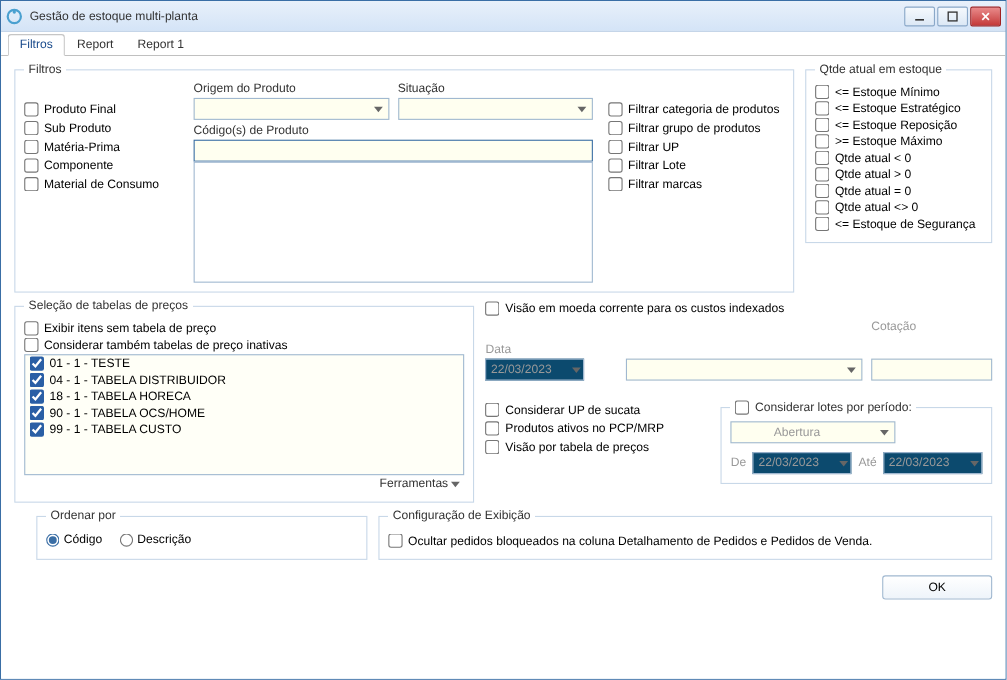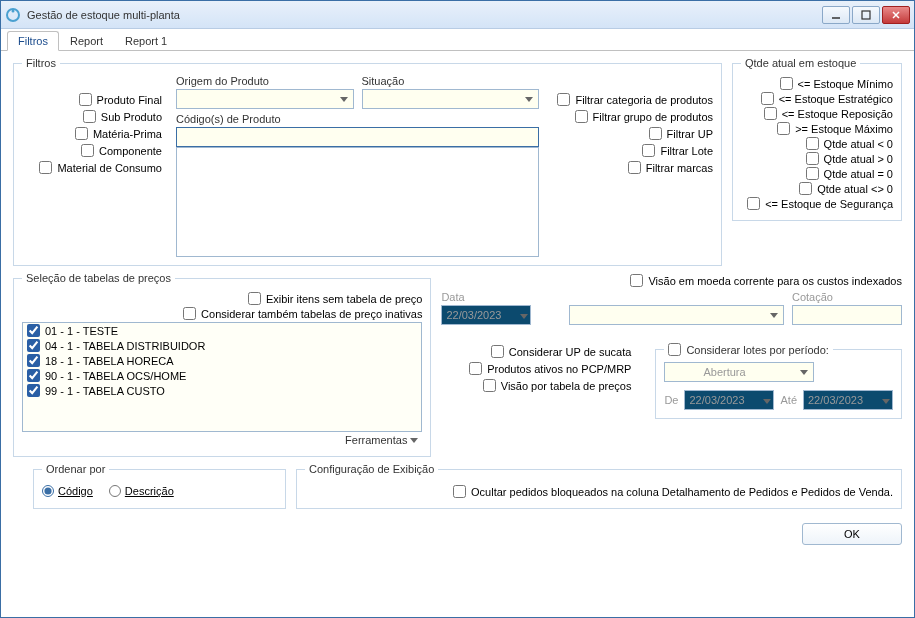--- a/index.html
+++ b/index.html
@@ -13,36 +13,36 @@
 .win-btn.close { background: linear-gradient(#e98a8a,#c43a3a); border-color:#a02020; color:#fff; }
 .win-btn svg { width:10px; height:10px; }
 .tabstrip { height: 22px; display:flex; align-items:flex-end; padding: 0 6px; background:#fff; border-bottom:1px solid #c0c0c0; }
 .tab { padding: 3px 10px; border: 1px solid transparent; border-bottom:none; cursor:pointer; color:#333; }
 .tab.active { border-color:#c0c0c0; background:#fff; border-radius:3px 3px 0 0; position:relative; top:1px; box-shadow: inset 2px 2px 0 -1px #fff; color:#1a4b8c; border-bottom:1px solid #fff;}
 .content { position:absolute; top:50px; left:0; right:0; bottom:0; padding: 6px 12px; background:#fff; }
 fieldset { border: 1px solid #c8d8e8; padding: 6px 8px 8px; margin-bottom:6px; }
 legend { padding: 0 4px; color:#333; }
 .row { display:flex; }
 .col { display:flex; flex-direction:column; }
-.cbx { display:flex; align-items:center; gap:5px; margin: 2px 0; cursor:pointer; white-space:nowrap;justify-content:flex-end; }
+.cbx { display:flex; align-items:center; gap:5px; margin: 2px 0; cursor:pointer; white-space:nowrap; }
 .cbx input[type=checkbox] { width:13px; height:13px; accent-color:#3a6ea5; }
 .lbl { color:#333; margin-bottom:2px; }
 .combo { height:20px; border:1px solid #a0b8d0; background:#fffff0; display:flex; align-items:center; padding:0 4px; position:relative; }
 .combo .arrow { position:absolute; right:2px; top:2px; width:15px; height:14px; display:flex; align-items:center; justify-content:center; border-left:1px solid transparent; }
 .textedit { height:20px; border:1px solid #3a6ea5; background:#fffff0; width:100%; padding:0 4px; }
 .listbox { border:1px solid #a0b8d0; background:#fff; }
 .price-list { border:1px solid #a0b8d0; background:#fffff7; height:110px; overflow:auto; }
 .price-row { display:flex; align-items:center; gap:5px; padding:1px 4px; }
 .price-row input[type=checkbox]{ width:13px; height:13px; accent-color:#2a5fa5;}
 .tools-bar { display:flex; justify-content:flex-end; padding:2px 4px; }
 .tools-link { color:#333; cursor:pointer; display:flex; align-items:center; gap:3px; }
 .section-toggle { display:flex; align-items:center; gap:6px; margin:10px 0 6px; cursor:pointer; }
 .circle-btn { width:16px; height:16px; border-radius:50%; background:#3a78c8; display:flex; align-items:center; justify-content:center; color:#fff; font-size:10px; }
 .radio-row { display:flex; align-items:center; gap:16px; margin-top:4px; }
-.radio-row label { display:flex; align-items:center; gap:4px; cursor:pointer;text-decoration:underline; }
+.radio-row label { display:flex; align-items:center; gap:4px; cursor:pointer; }
 .radio-row input[type=radio]{ width:12px; height:12px; accent-color:#3a6ea5; }
 .btn-ok { width:100px; height:22px; border:1px solid #a0b8d0; background:linear-gradient(#fff,#eef4fa); border-radius:3px; cursor:pointer; }
 .footer { display:flex; justify-content:flex-end; padding: 8px 0 0; }
 .date-input { width:90px; height:20px; border:1px solid #a0b8d0; background:#0c4a6e; display:inline-flex; align-items:center; padding:0 4px; position:relative; }
 .date-input .arrow { position:absolute; right:2px; }
 .disabled { color:#999; }
 .arrow-down { border-left:4px solid transparent; border-right:4px solid transparent; border-top:5px solid #666; width:0; height:0; display:inline-block;}
 </style>
 </head>
 <body>
@@ -256,21 +256,21 @@
                 <span>22/03/2023</span>
                 <span class="arrow"><span class="arrow-down"></span></span>
               </div>
           </div>
           <div class="combo" style="flex:1; align-self:flex-end;">
               <span></span>
               <span class="arrow">
                 <span class="arrow-down"></span>
               </span>
             </div>
-          <div class="col" style="width:110px;">
+          <div class="col" style="width:110px;gap:21px;">
             <span class="lbl disabled">Cotação</span>
             <div class="combo" style="height:20px;"></div>
           </div>
         </div>
 
         <div class="row" style="gap:24px; margin-top:18px;">
           <div class="col" style="width:190px;">
             <label class="cbx">
                 <input type="checkbox" style="">
                 <span>Considerar UP de sucata</span>
@@ -309,21 +309,21 @@
                   <span class="arrow"><span class="arrow-down"></span></span>
                 </div>
             </div>
           </fieldset>
         </div>
       </div>
     </div>
 
 
     <div class="row" style="gap:10px; padding-left:20px;">
-      <fieldset style="width:253px;">
+      <fieldset style="width:301px;">
         <legend>Ordenar por</legend>
         <div class="radio-row">
           <label>
               <input type="radio" name="ord" checked="" style="">
               <span>Código</span>
             </label>
           <label>
               <input type="radio" name="ord" style="">
               <span>Descrição</span>
             </label>

